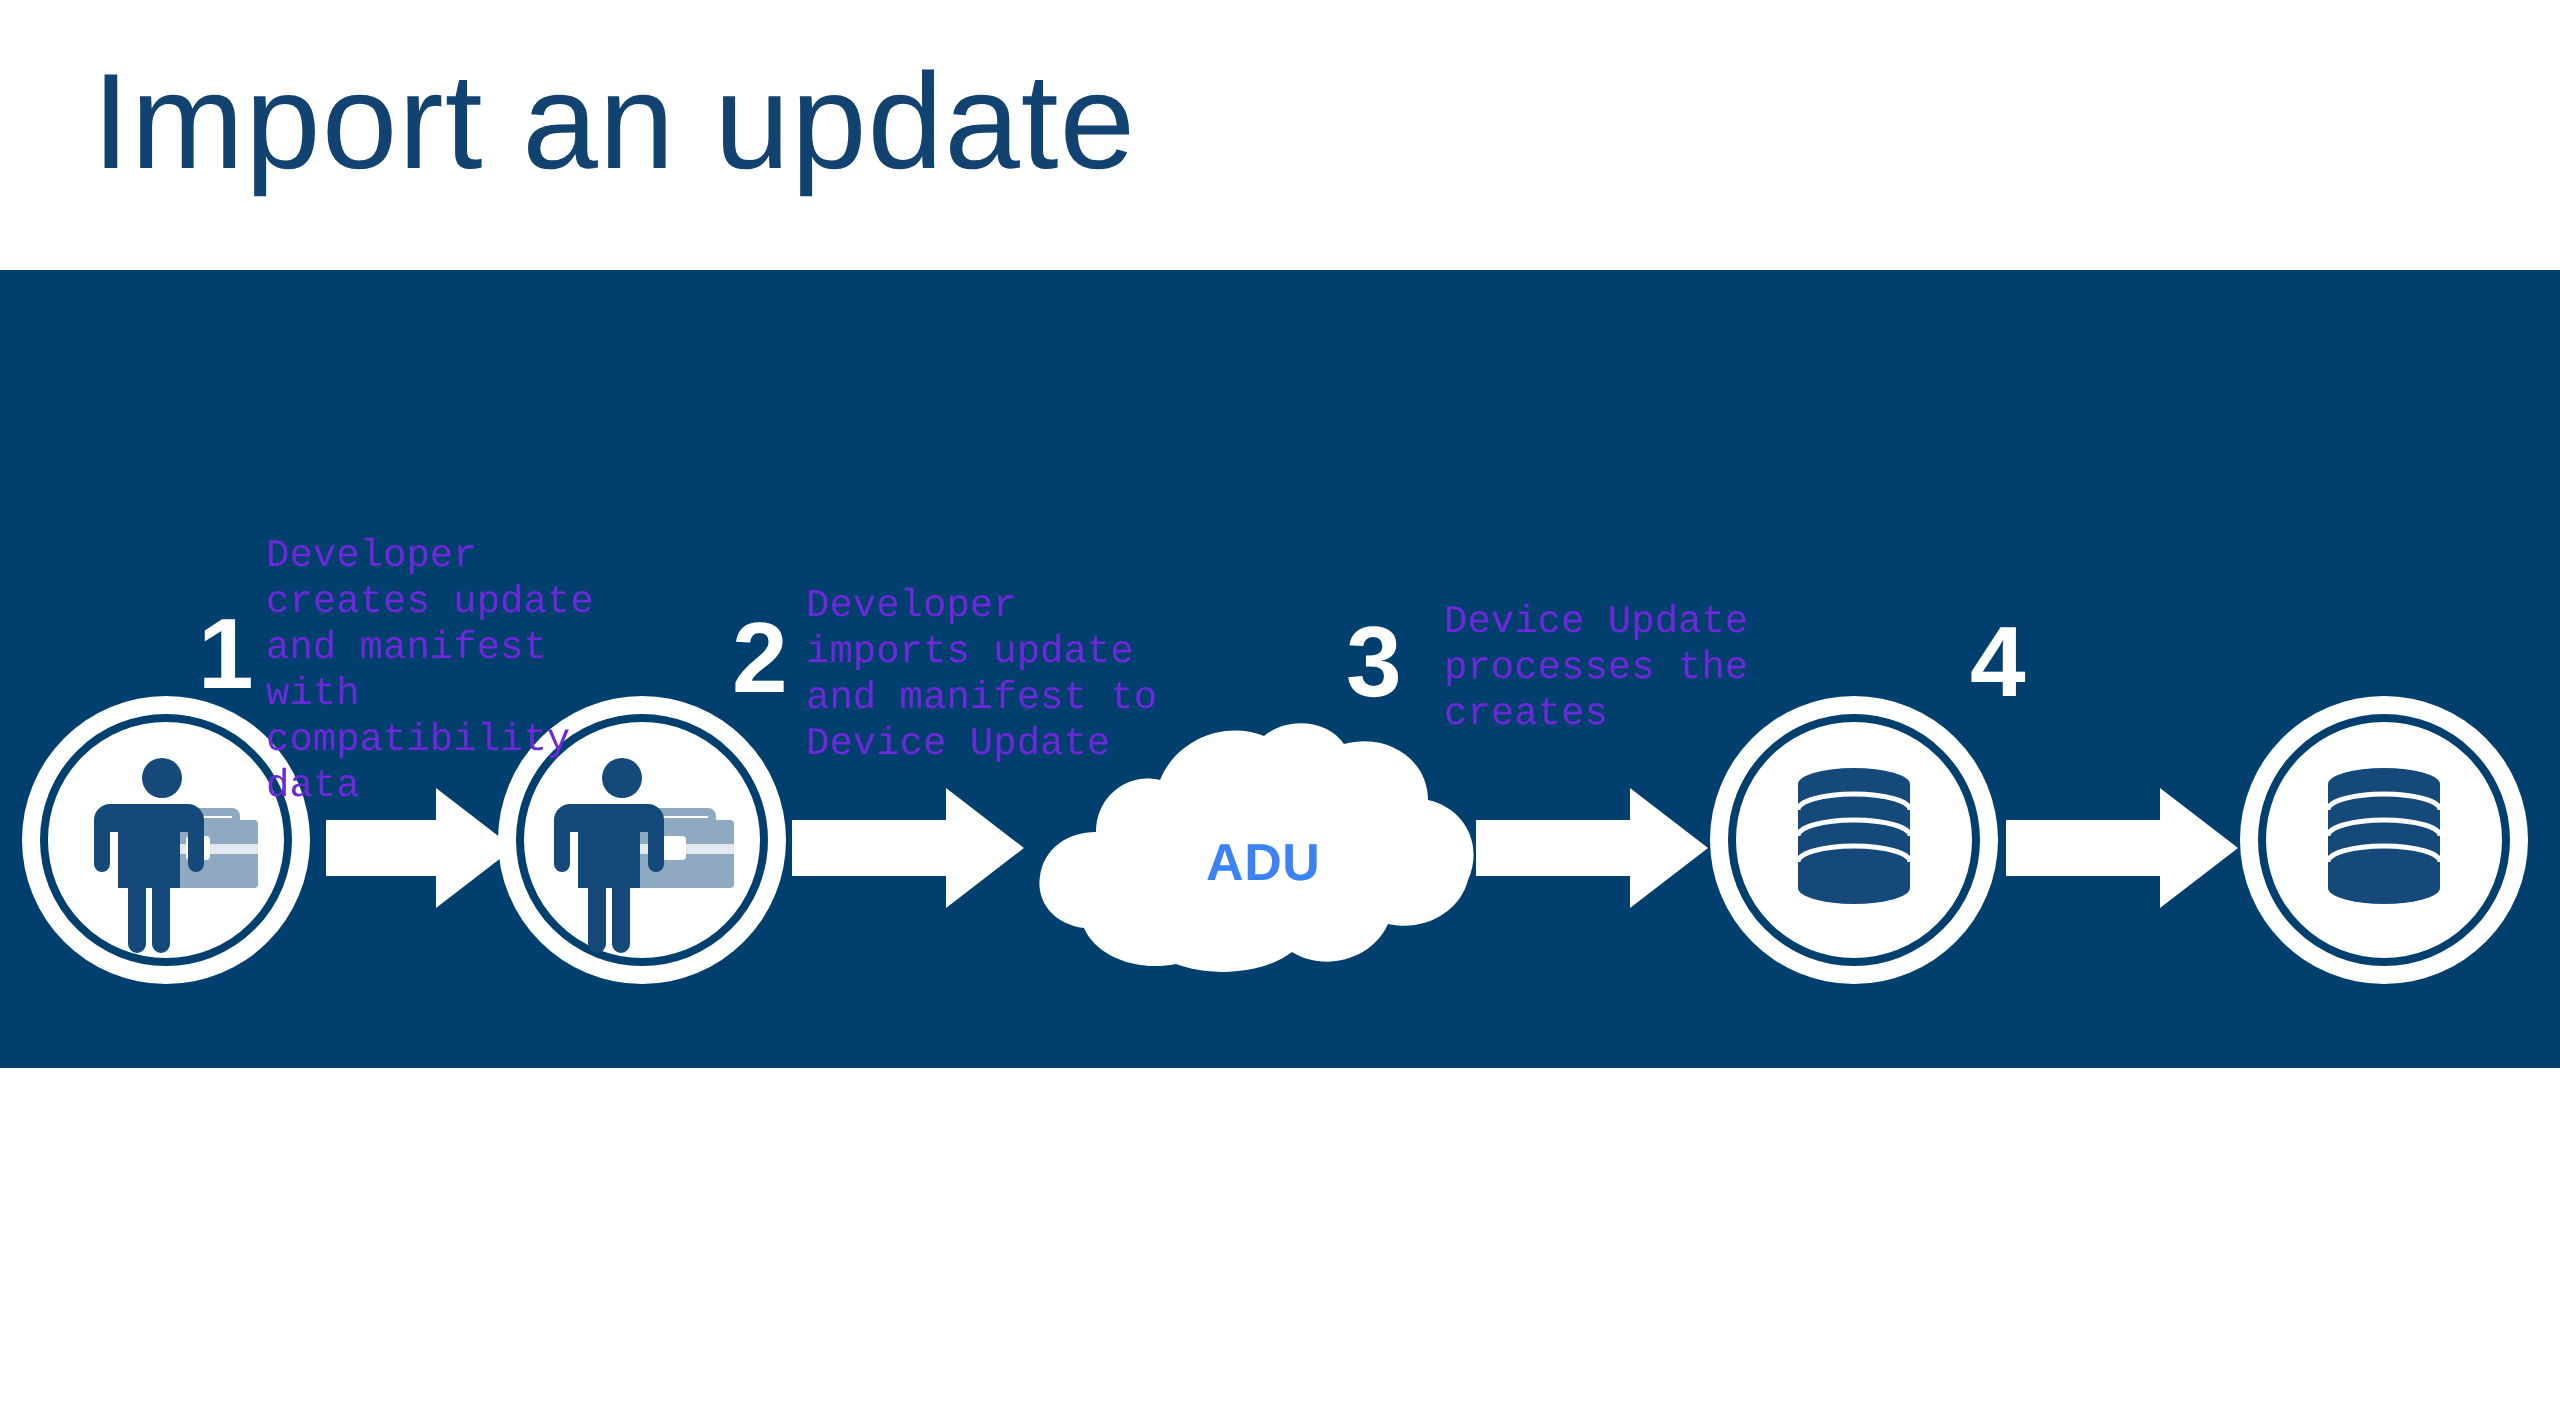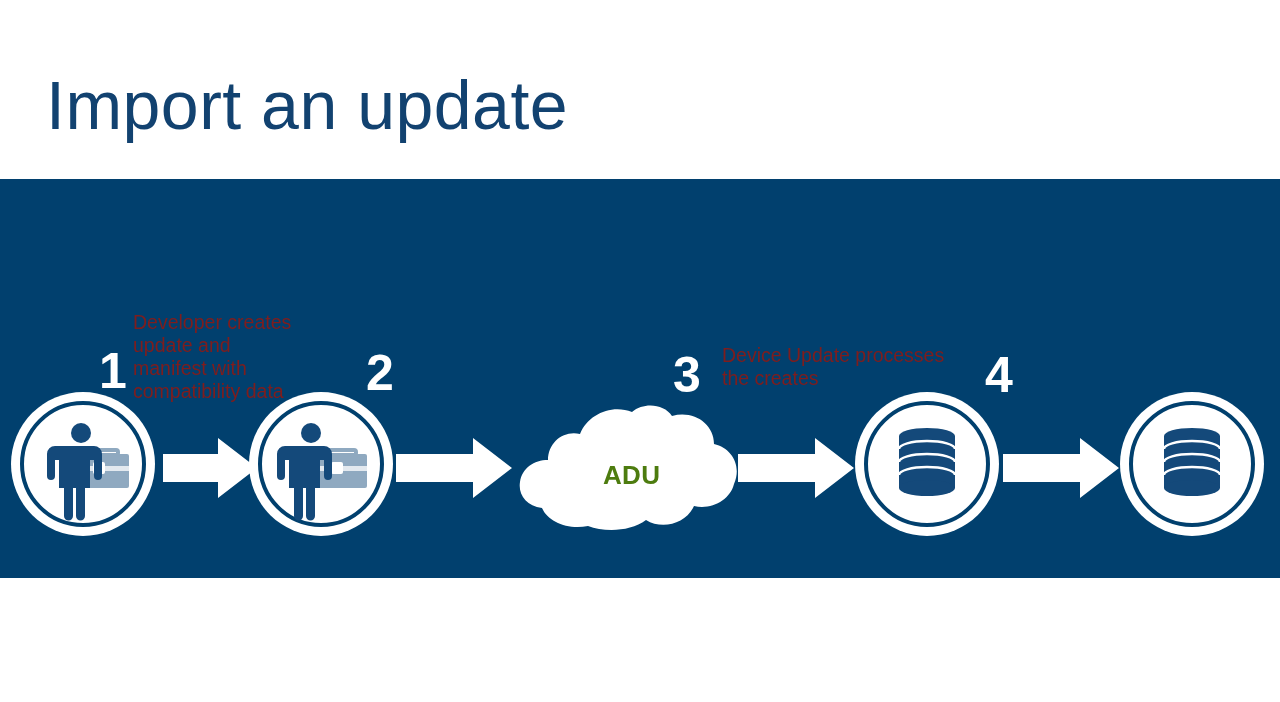--- a/index.html
+++ b/index.html
@@ -9,21 +9,20 @@
   }
   body {
     font-family: "Liberation Sans", sans-serif;
   }
   .slide {
     position: relative;
     width: 1280px;
     height: 534px;
     overflow: hidden;
     background: #ffffff;
-    margin-top: 44px;
   }
   
   .title-band {
     position: absolute;
     left: 0; top: 0;
     width: 1280px;
     height: 135px;
     background: #ffffff;
   }
   .slide-title {
@@ -53,25 +52,25 @@
     font-family: "Liberation Sans", sans-serif;
     font-weight: bold;
     font-size: 50px;
     line-height: 50px;
     color: #ffffff;
     z-index: 6;
   }
   
   .step-text {
     position: absolute;
-    font-family: Liberation Sans, sans-serif;
+    font-family: Liberation Mono, monospace;
     font-weight: 400;
     font-size: 19.5px;
     line-height: 23px;
-    color: #7f1d1d;
+    color: #6d28d9;
     z-index: 6;
     -webkit-font-smoothing: antialiased;
   }
   
   .badge {
     position: absolute;
     width: 144px;
     height: 144px;
     border-radius: 50%;
     background: #ffffff;
@@ -101,21 +100,21 @@
   .cloud {
     position: absolute;
     z-index: 4;
   }
   .cloud-label {
     position: absolute;
     font-family: "Liberation Sans", sans-serif;
     font-weight: bold;
     font-size: 26px;
     line-height: 26px;
-    color: #4d7c0f;
+    color: #3b82f6;
     z-index: 5;
     letter-spacing: 0.3px;
   }
 </style>
 </head>
 <body>
 
 <div class="slide">
 
   <div class="title-band"></div>
@@ -142,20 +141,21 @@
         <path d="M57 54 h26 a8 8 0 0 1 8 8 v22 a4 4 0 0 1 -8 0 v-16 h-4 v28 h-5 v28 a4.5 4.5 0 0 1 -9 0 v-28 h-3 v28 a4.5 4.5 0 0 1 -9 0 v-28 h-5 v-28 h-4 v16 a4 4 0 0 1 -8 0 v-22 a8 8 0 0 1 8 -8 z"></path>
       </g>
     </svg>
   </div>
 
   <svg class="arrow" style="left:163px; top:394px;" width="94" height="60" viewBox="0 0 94 60">
     <polygon points="0,16 55,16 55,0 94,30 55,60 55,44 0,44" fill="#ffffff"></polygon>
   </svg>
 
   <div class="step-num" style="left:366px; top:304px;">2</div>
+  <div class="step-text" style="left:403px; top:292px; width:190px;">Developer imports update and manifest to Device Update</div>
 
   <div class="badge" style="left:249px; top:348px;">
     <div class="inner-ring"></div>
     <svg class="glyph" viewBox="0 0 144 144">
       <g>
         <rect x="77" y="58" width="30" height="5" rx="2" fill="none" stroke="#8fa9c0" stroke-width="4"></rect>
         <rect x="63" y="62" width="55" height="34" rx="2" fill="#8fa9c0"></rect>
         <rect x="63" y="74" width="55" height="5" fill="#ffffff" opacity="0.75"></rect>
         <rect x="82" y="70" width="12" height="12" rx="2" fill="#ffffff"></rect>
       </g>

